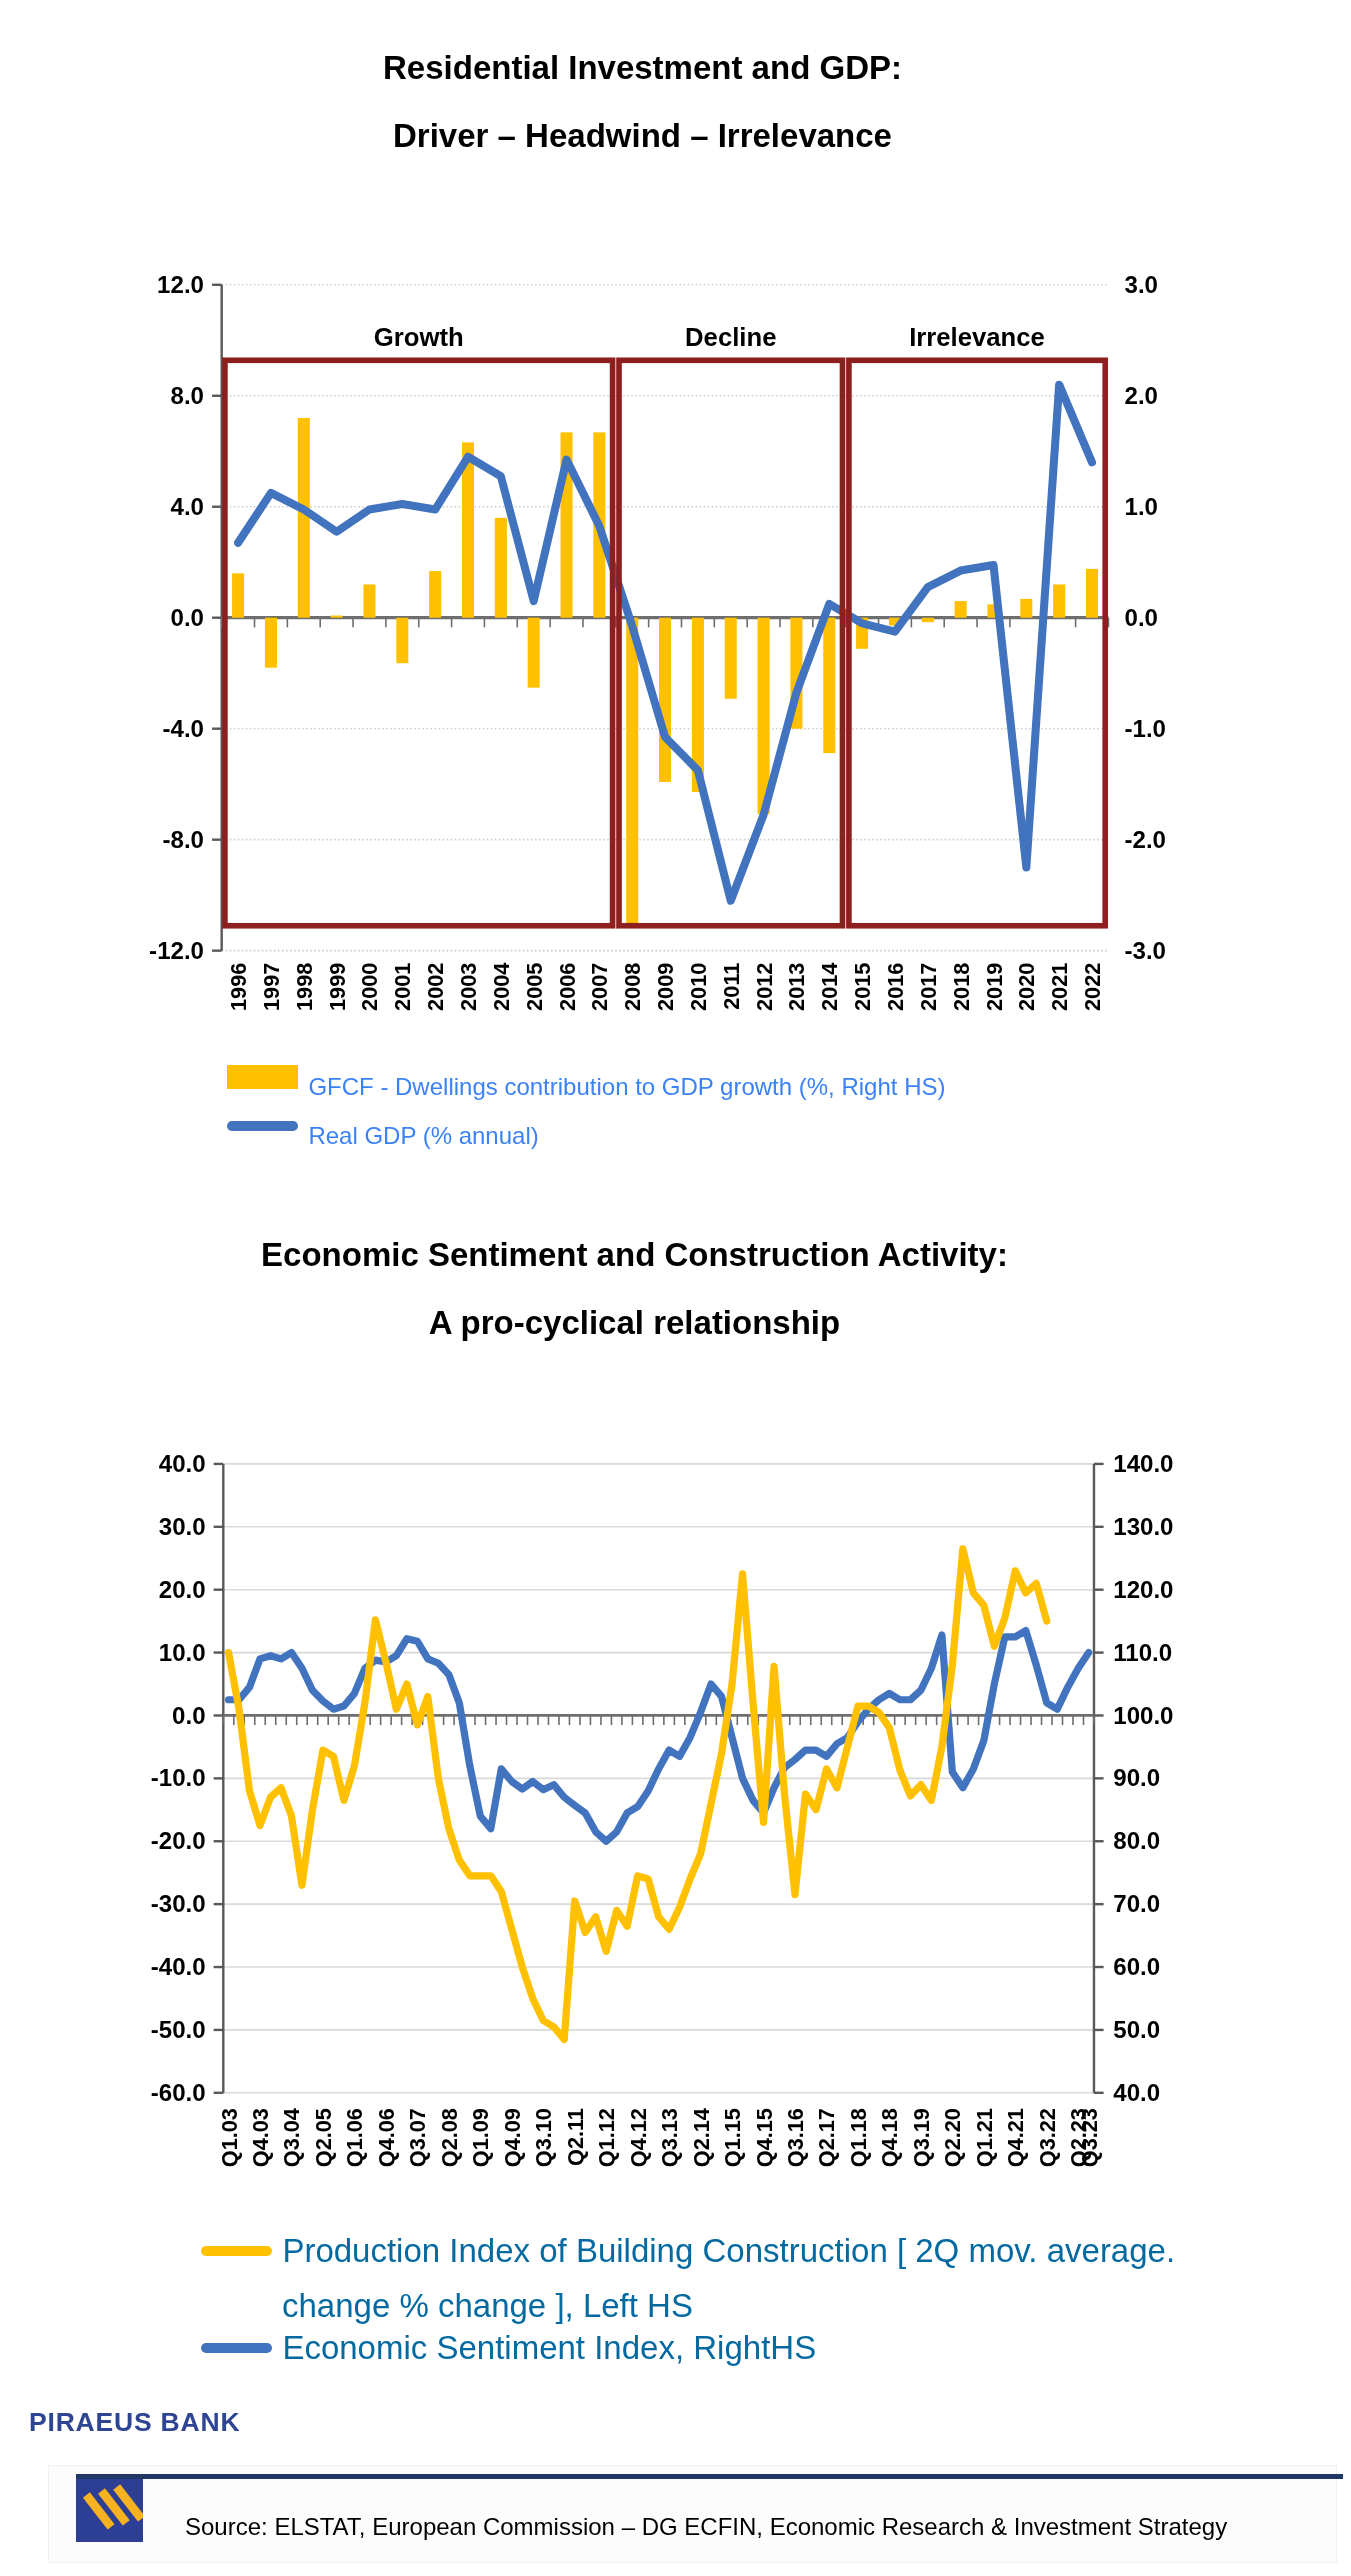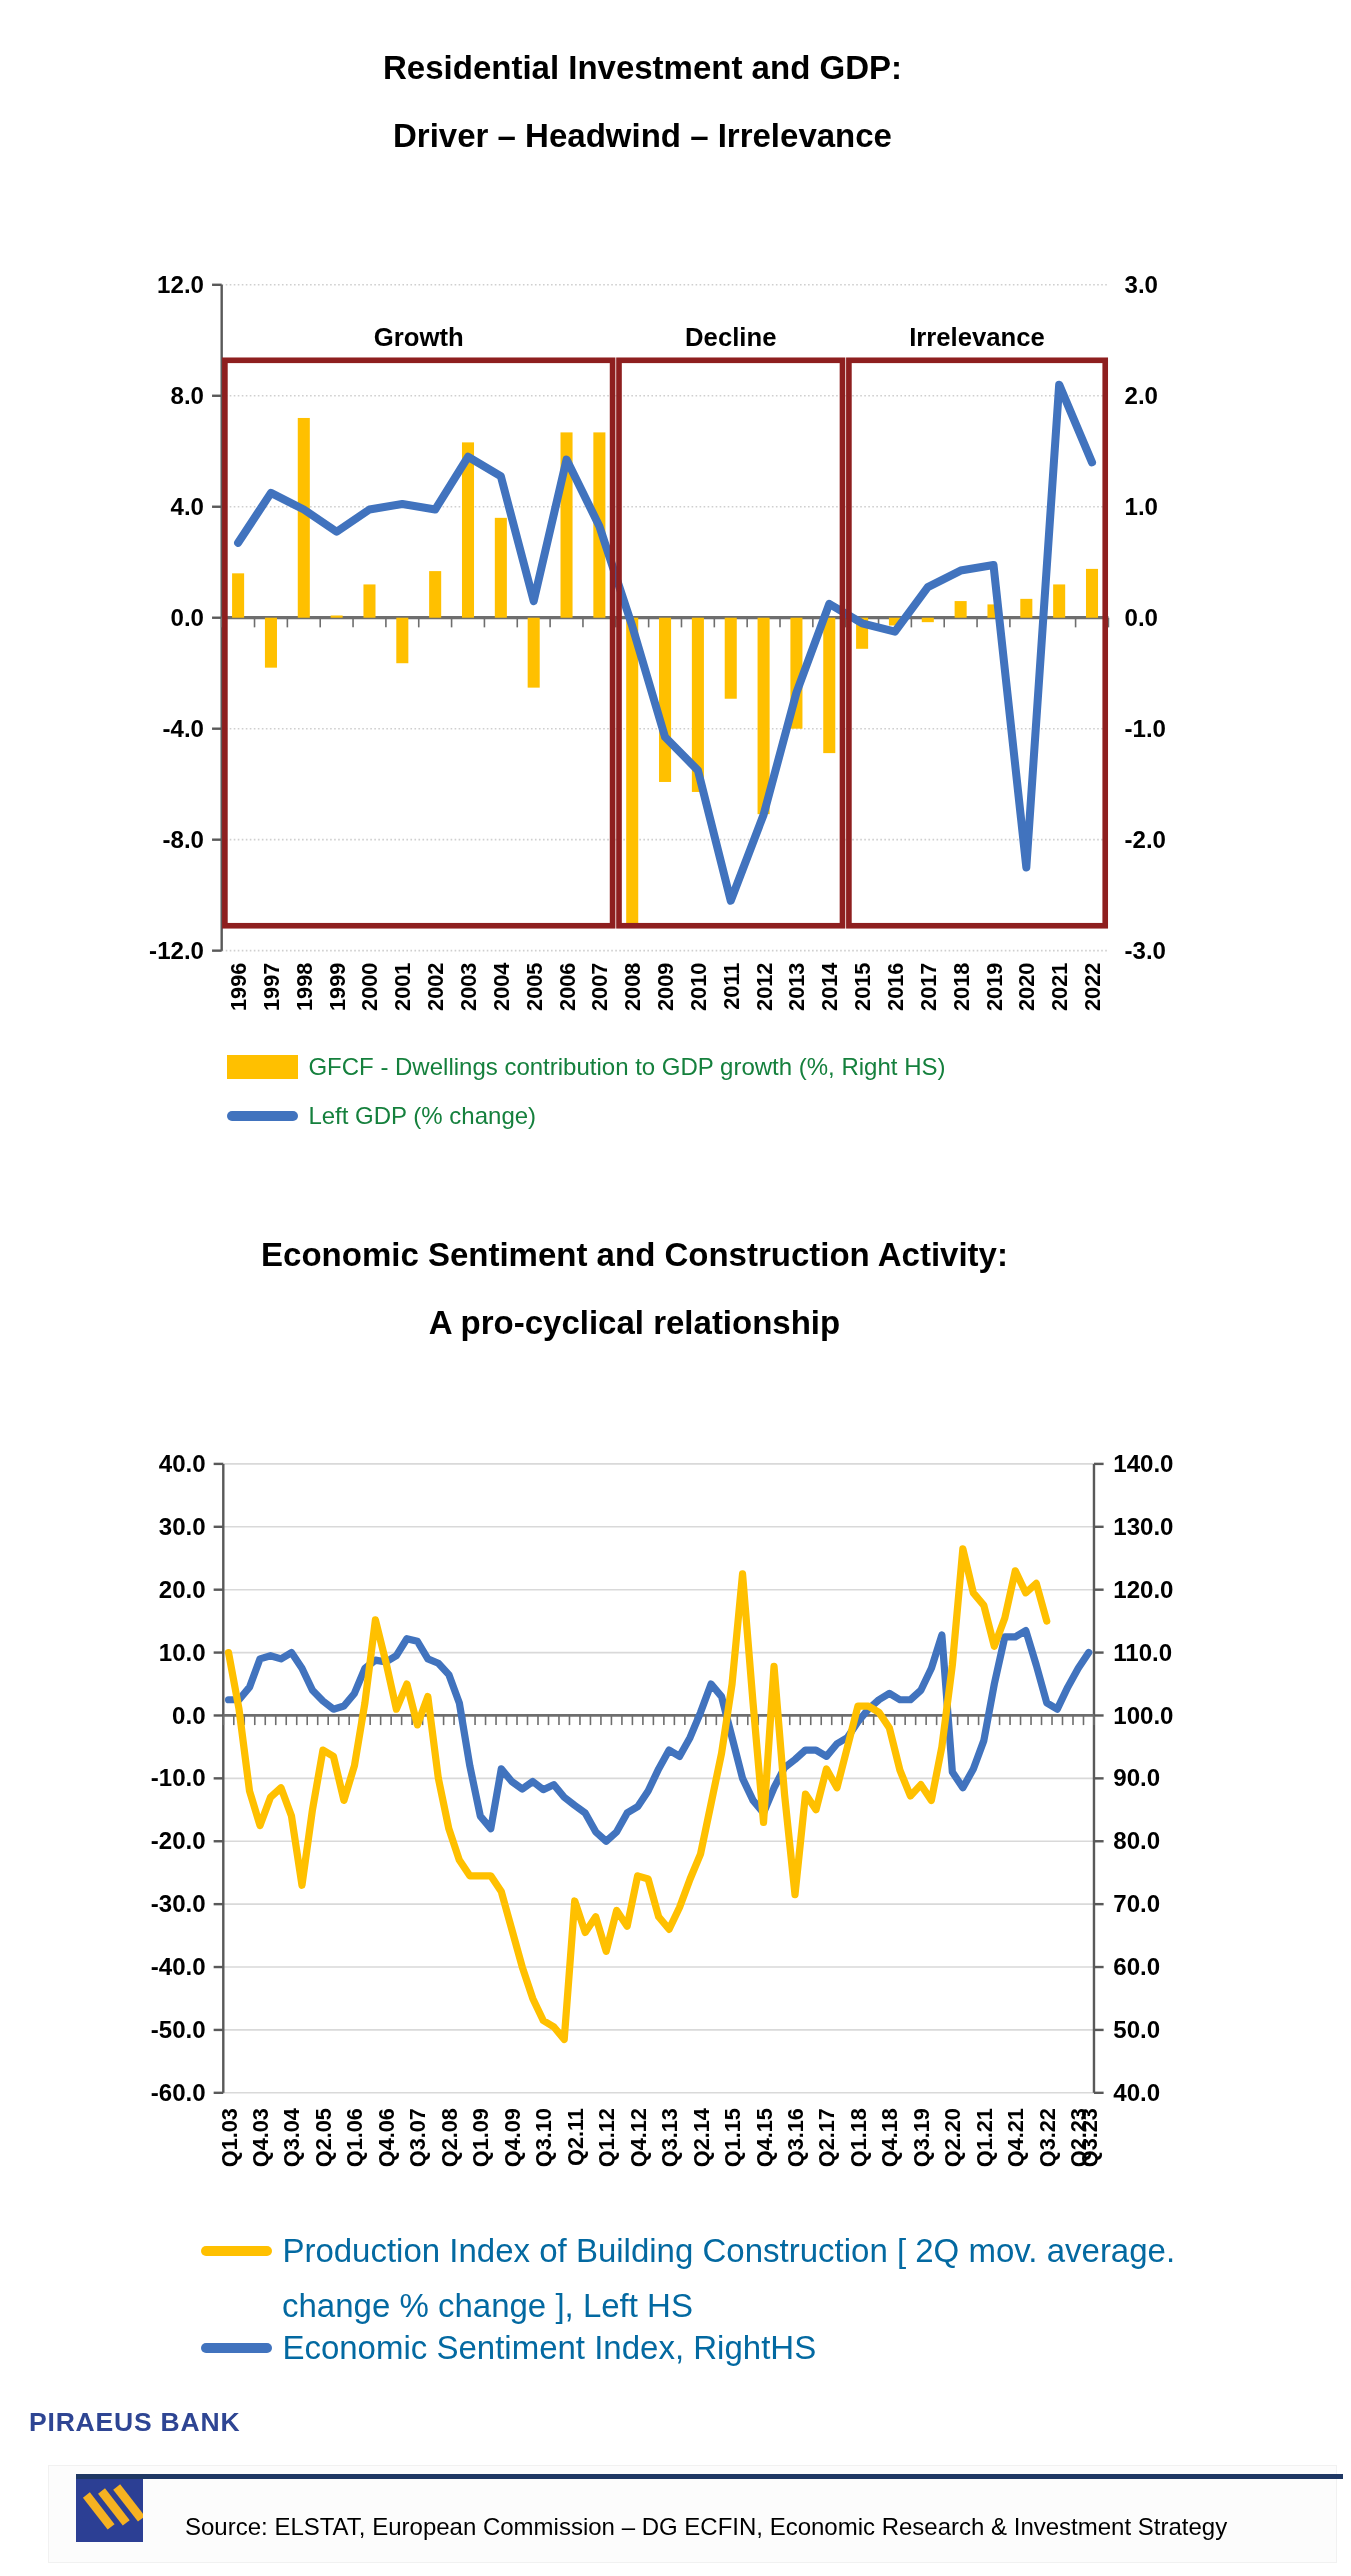--- a/index.html
+++ b/index.html
@@ -6,21 +6,21 @@
   #page{position:relative;width:1351px;height:2576px;background:#fff;overflow:hidden;
         font-family:"Liberation Sans",sans-serif;}
   .abs{position:absolute;}
   .title{font-weight:bold;color:#000;font-size:33px;line-height:68px;text-align:center;}
   svg{position:absolute;left:0;top:0;pointer-events:none;}
   svg text{font-family:"Liberation Sans",sans-serif;}
   .ax{font-size:30px;font-weight:bold;fill:#000;}
   .yr{font-size:27px;font-weight:bold;fill:#000;}
   .zone{font-size:32px;font-weight:bold;fill:#000;}
   .legend-row{position:absolute;display:flex;align-items:center;gap:10.4px;}
-  .legend-text{font-size:24px;color:#15803d;}
+  .legend-text{font-size:24px;color:#3b82f6;margin-top:20px;}
   .legend-text2{font-size:33px;color:#0369a1;}
   .swatch-rect{width:71px;height:24px;background:#FFC000;flex:0 0 auto;}
   .swatch-line{width:71px;height:10.4px;border-radius:5.6px;flex:0 0 auto;}
   .brand{font-size:26.5px;font-weight:bold;letter-spacing:0.8px;color:#2E4593;}
   .srcbar{background:#FCFCFC;border:0.8px solid #F1F1F1;}
   .srcline{background:#1F3864;}
   .srctext{font-size:24px;color:#000;margin-top:13px;}
 </style>
 </head>
 <body>
@@ -329,21 +329,21 @@
       <text x="1352.4096385542168" y="2624" class="yr" text-anchor="end" transform="rotate(-90 1352.4096385542168 2624)">Q2.23</text>
       <text x="1365.4698795180723" y="2624" class="yr" text-anchor="end" transform="rotate(-90 1365.4698795180723 2624)">Q3.23</text>
     </svg>
 
   <div class="legend-row" style="left:227px;top:1053px;">
     <span class="swatch-rect"></span>
     <span class="legend-text">GFCF - Dwellings contribution to GDP growth (%, Right HS)</span>
   </div>
   <div class="legend-row" style="left:227px;top:1102px;">
     <span class="swatch-line" style="background:#4173BE;"></span>
-    <span class="legend-text">Left GDP (% change)</span>
+    <span class="legend-text">Real GDP (% annual)</span>
   </div>
 
   <div class="legend-row" style="left:201px;top:2232px;">
     <span class="swatch-line" style="background:#FFC000;"></span>
     <span class="legend-text2">Production Index of Building Construction [ 2Q mov. average.</span>
   </div>
   <div class="abs legend-text2" style="left:282px;top:2287px;">change % change ], Left HS</div>
   <div class="legend-row" style="left:201px;top:2329px;">
     <span class="swatch-line" style="background:#4173BE;"></span>
     <span class="legend-text2">Economic Sentiment Index, RightHS</span>

